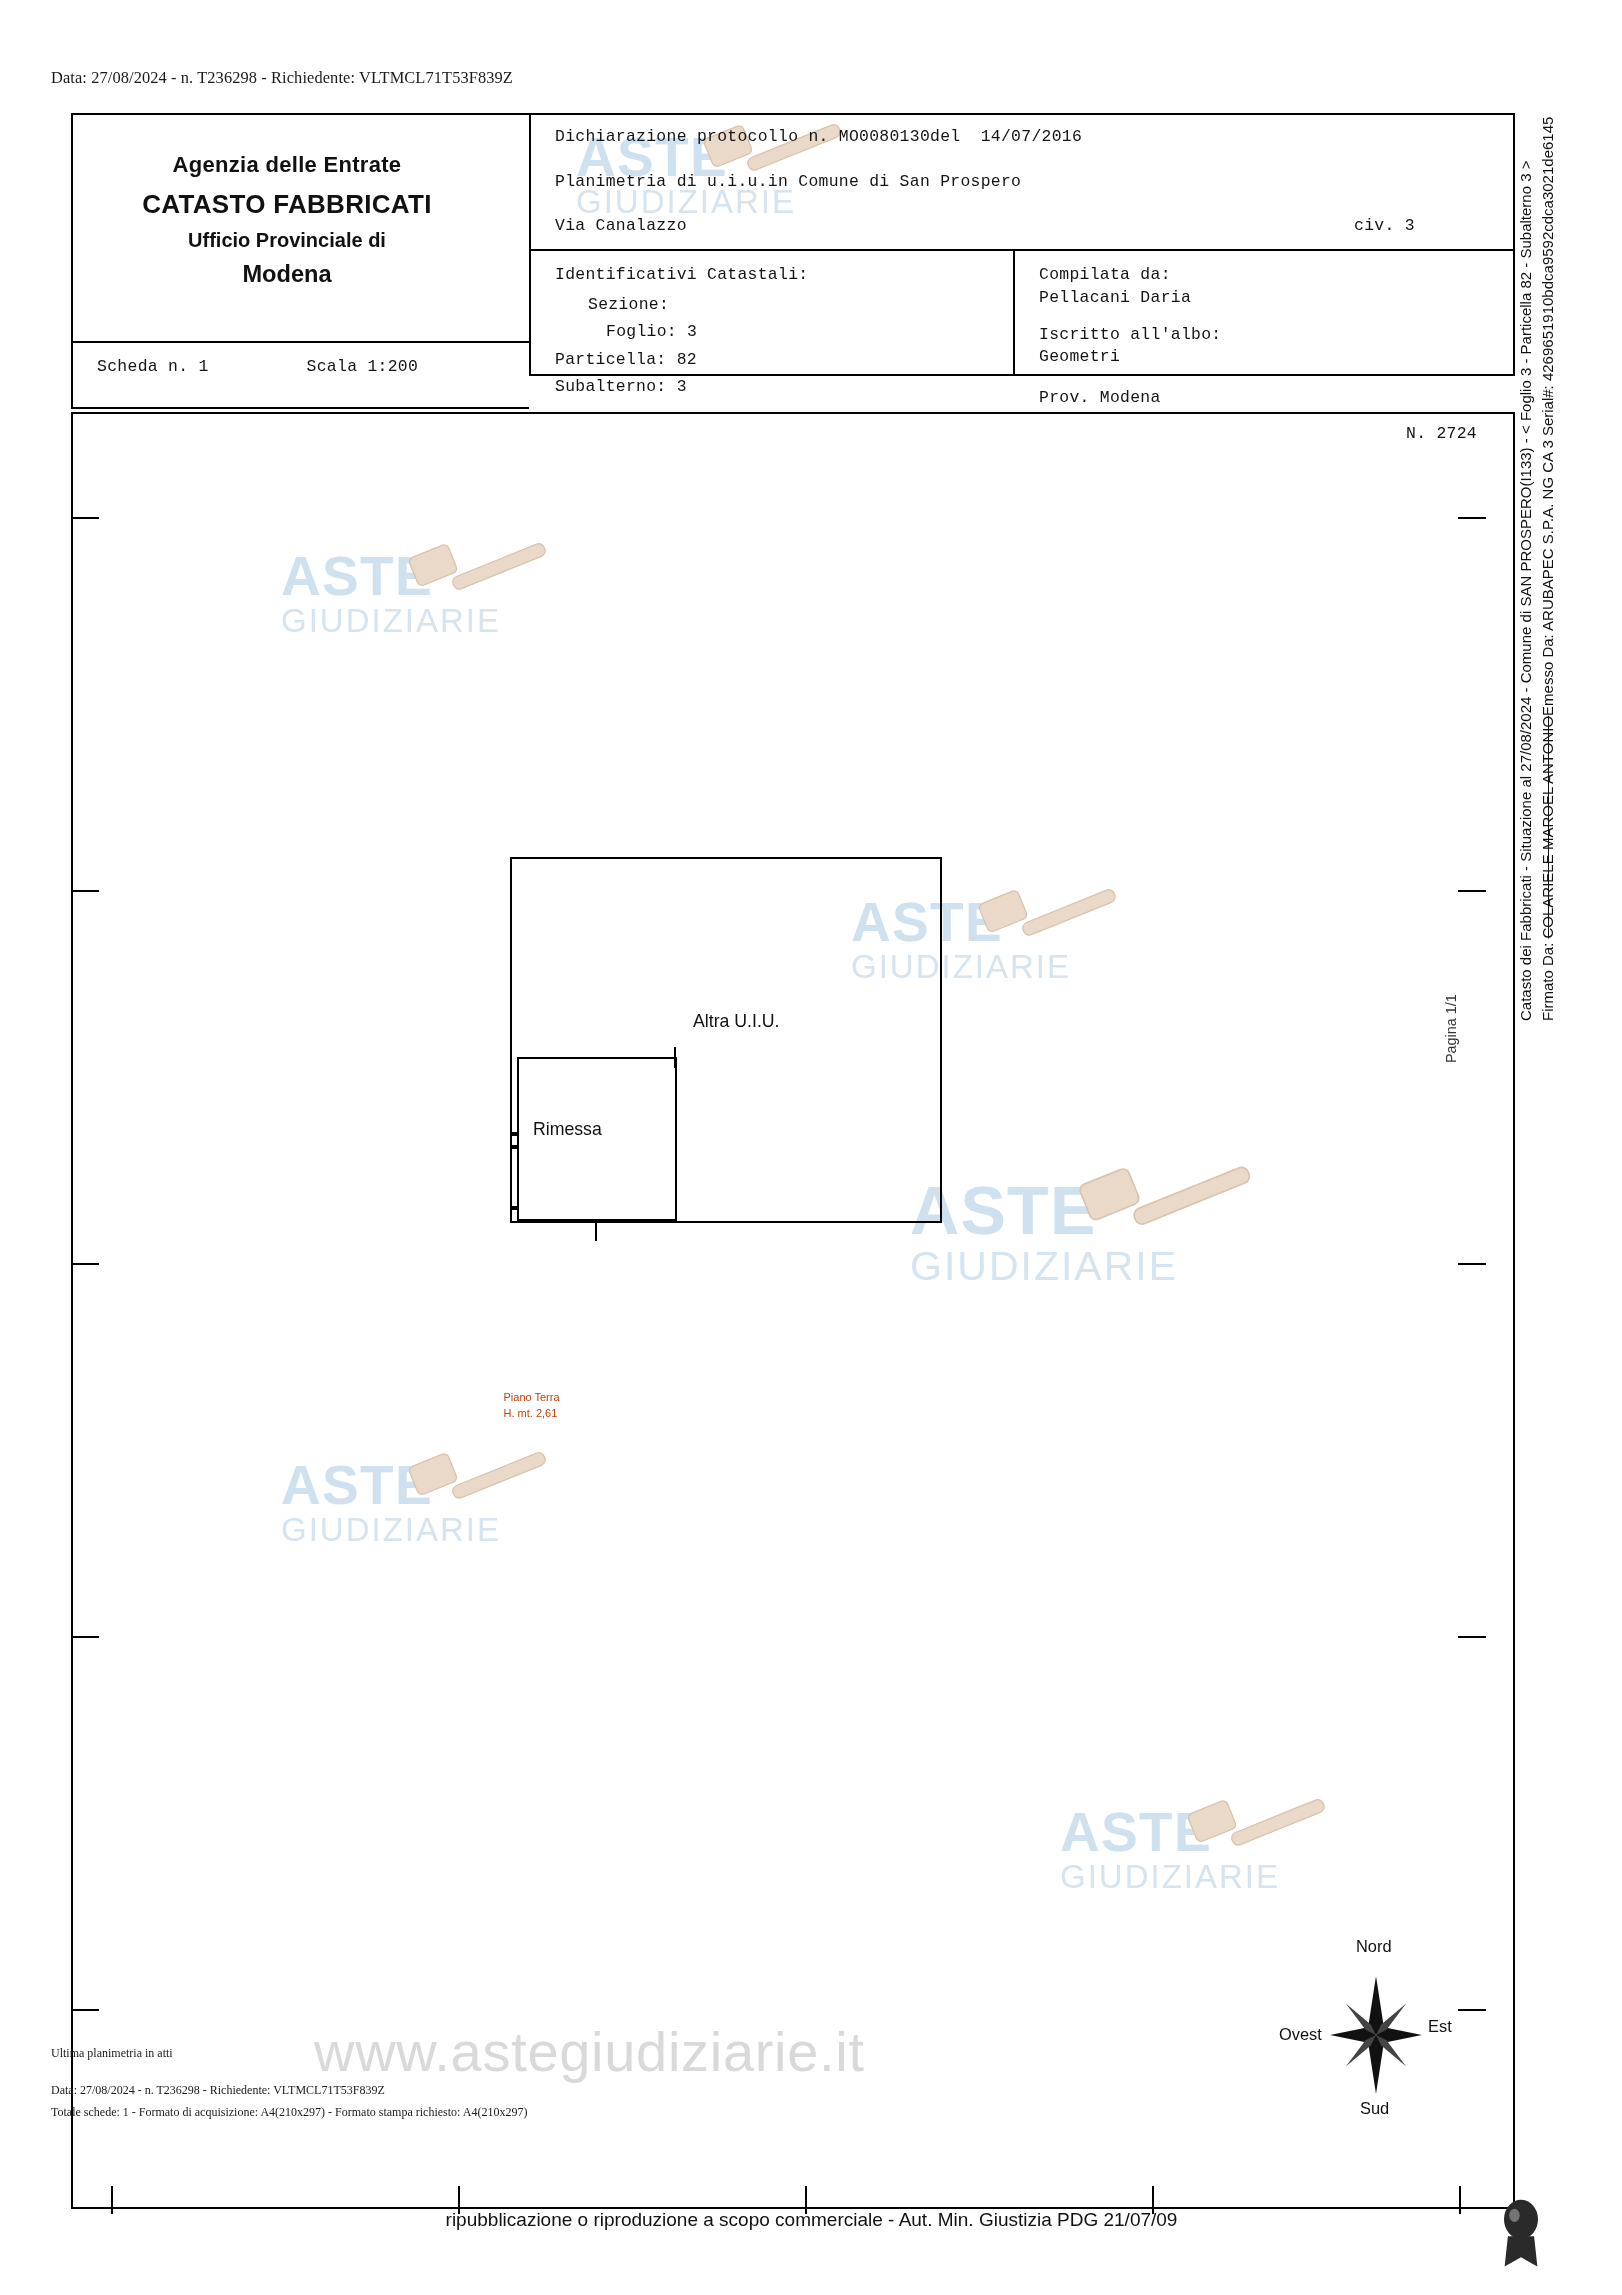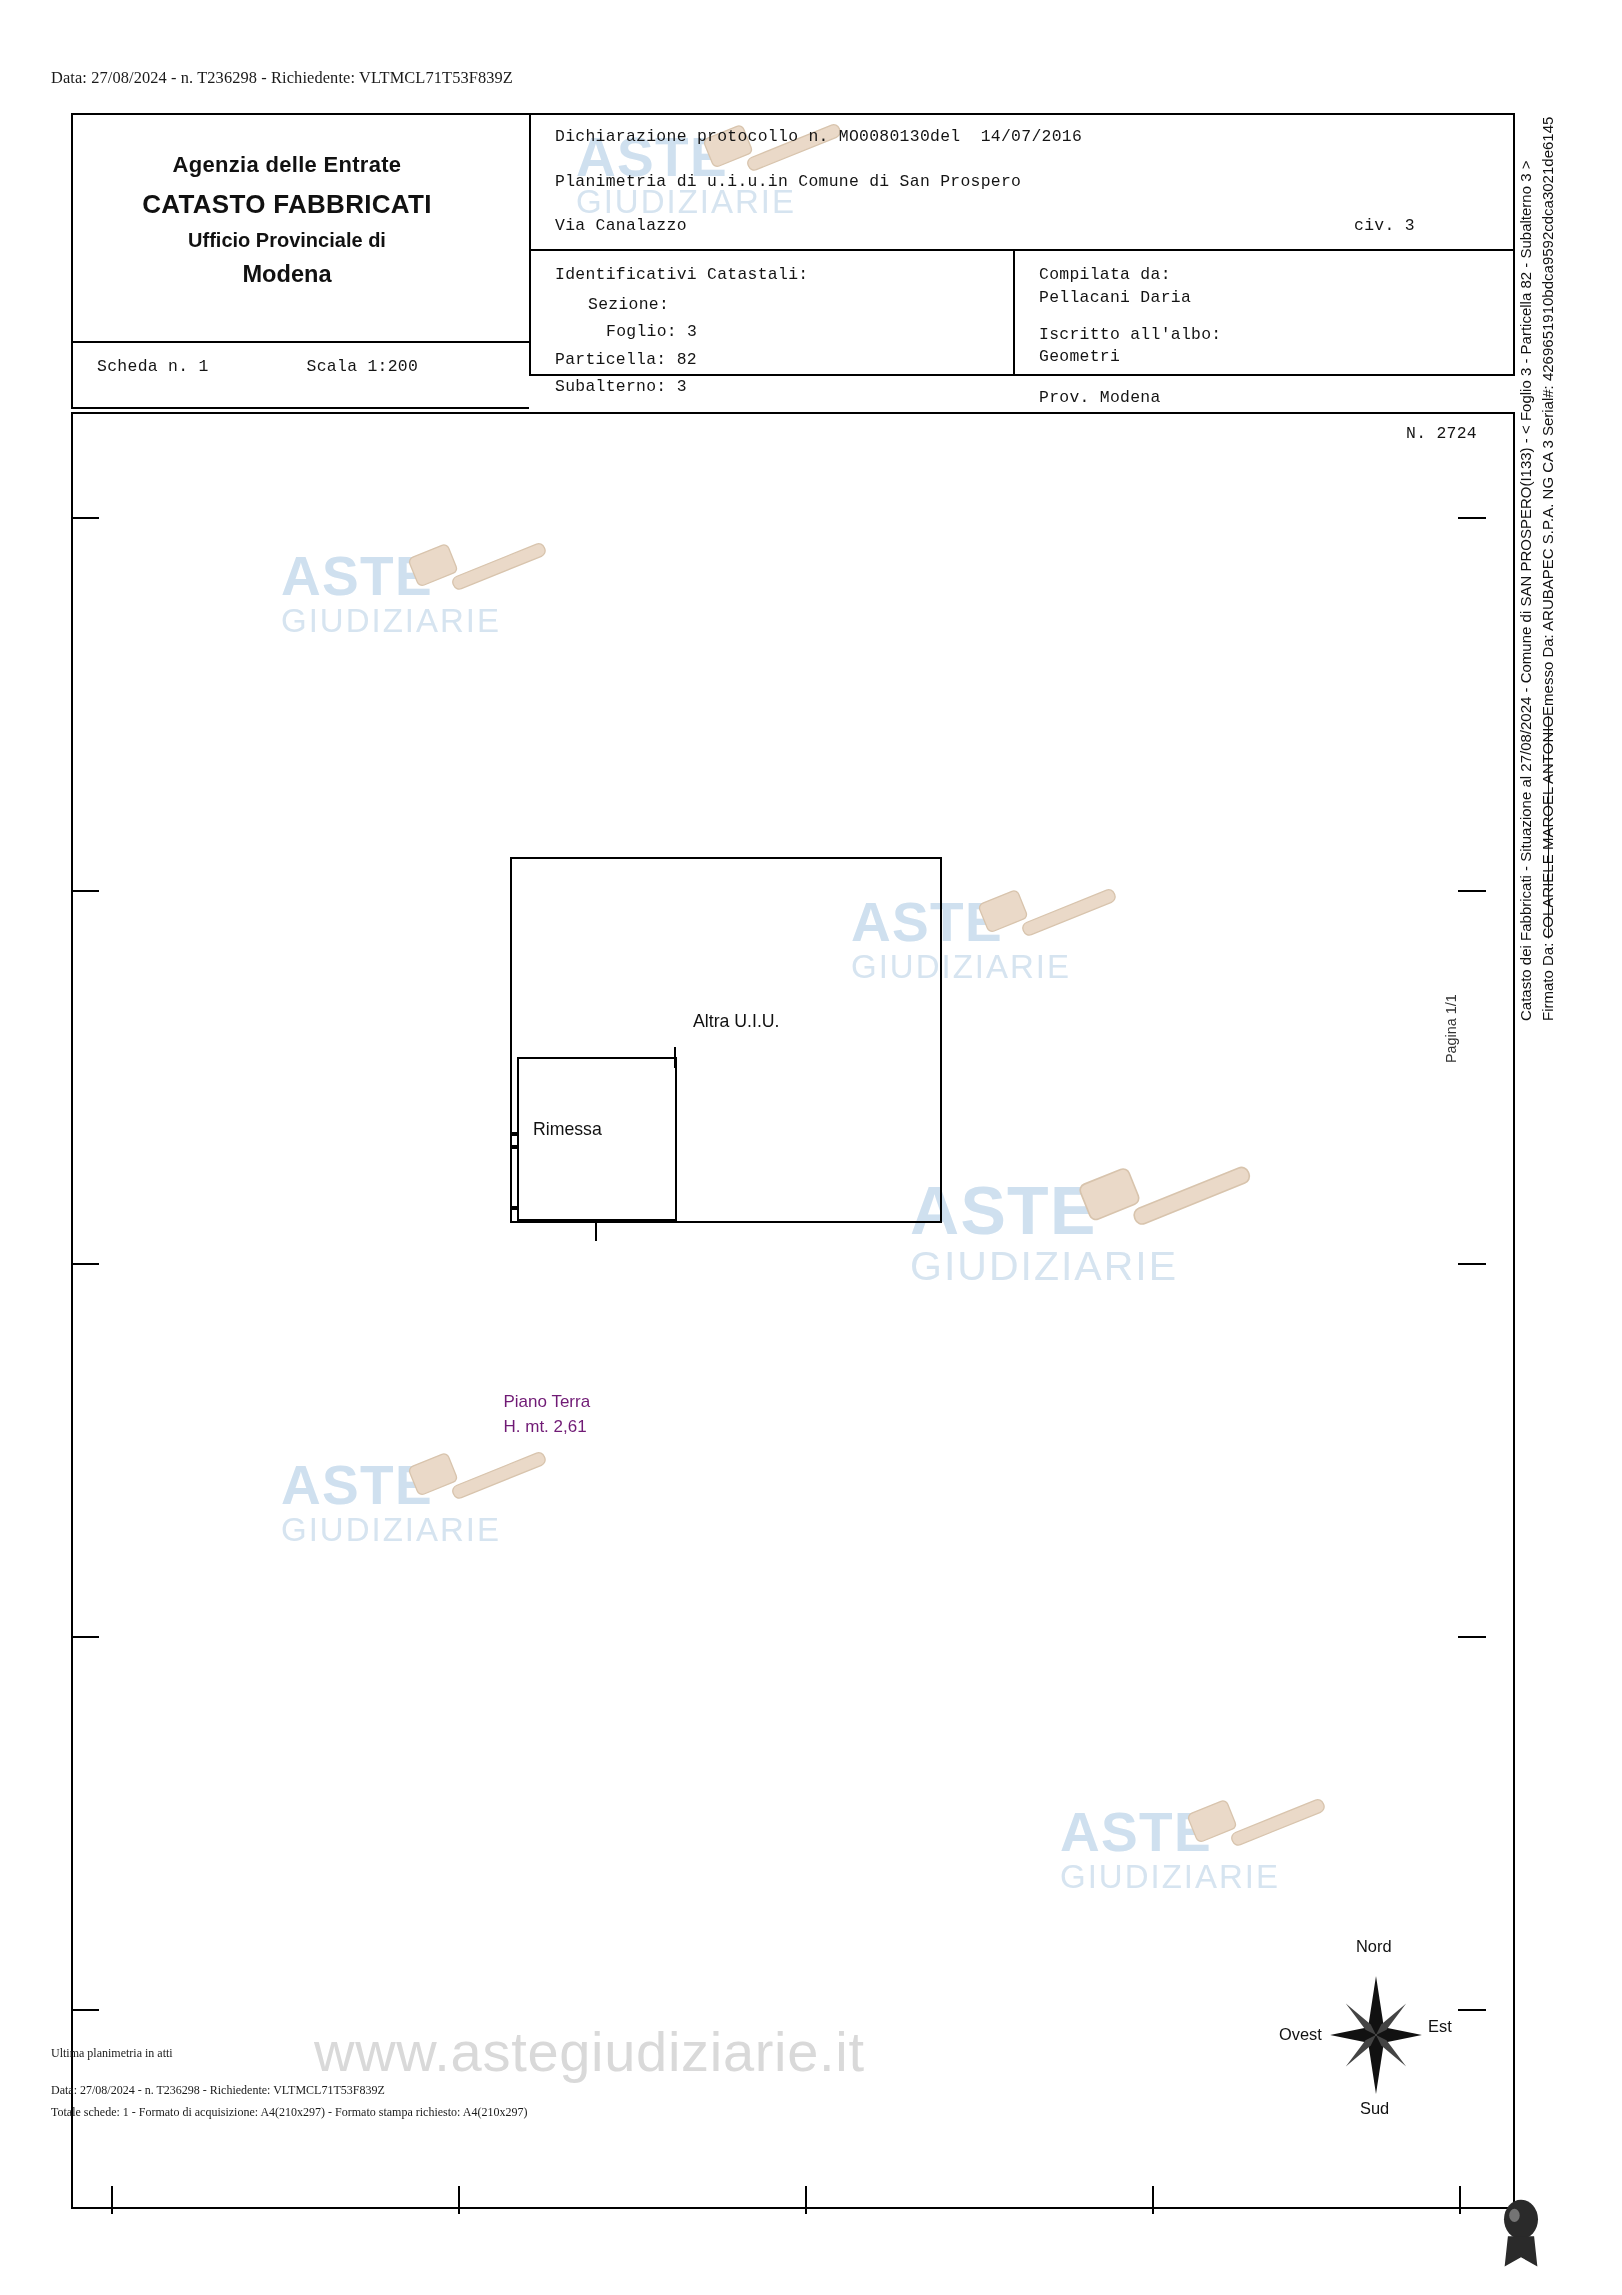--- a/index.html
+++ b/index.html
@@ -146,23 +146,23 @@
     font-family: "Liberation Sans", sans-serif;
     font-size: 17.7px;
     color: #111;
     white-space: nowrap;
   }
   .plan-note {
     position: absolute;
     left: -6.5px;
     top: 533px;
     font-family: "Liberation Sans", sans-serif;
-    font-size: 17px;
+    font-size: 11px;
     line-height: 1.45;
-    color: #701a75;
+    color: #c2410c;
     white-space: nowrap;
   }
   
   .wallmark { position: absolute; background: #000; }
 
   
   .compass {
     position: absolute;
     left: 1279px;
     top: 1937px;
@@ -459,14 +459,15 @@
   <path d="M35 72 L30 118 L55 104 L80 118 L75 72 Z" fill="#2a2a2a"></path>
 </svg>
 
 <div class="footer-left">
   <div class="f0">Ultima planimetria in atti</div>
   <div>Data: 27/08/2024 - n. T236298 - Richiedente: VLTMCL71T53F839Z</div>
   <div>Totale schede: 1 - Formato di acquisizione: A4(210x297)  - Formato stampa richiesto: A4(210x297)</div>
 </div>
 
 <div class="footer-center">
+  <div>ripubblicazione o riproduzione a scopo commerciale - Aut. Min. Giustizia PDG 21/07/09</div>
 </div>
 
 
 </body></html>

